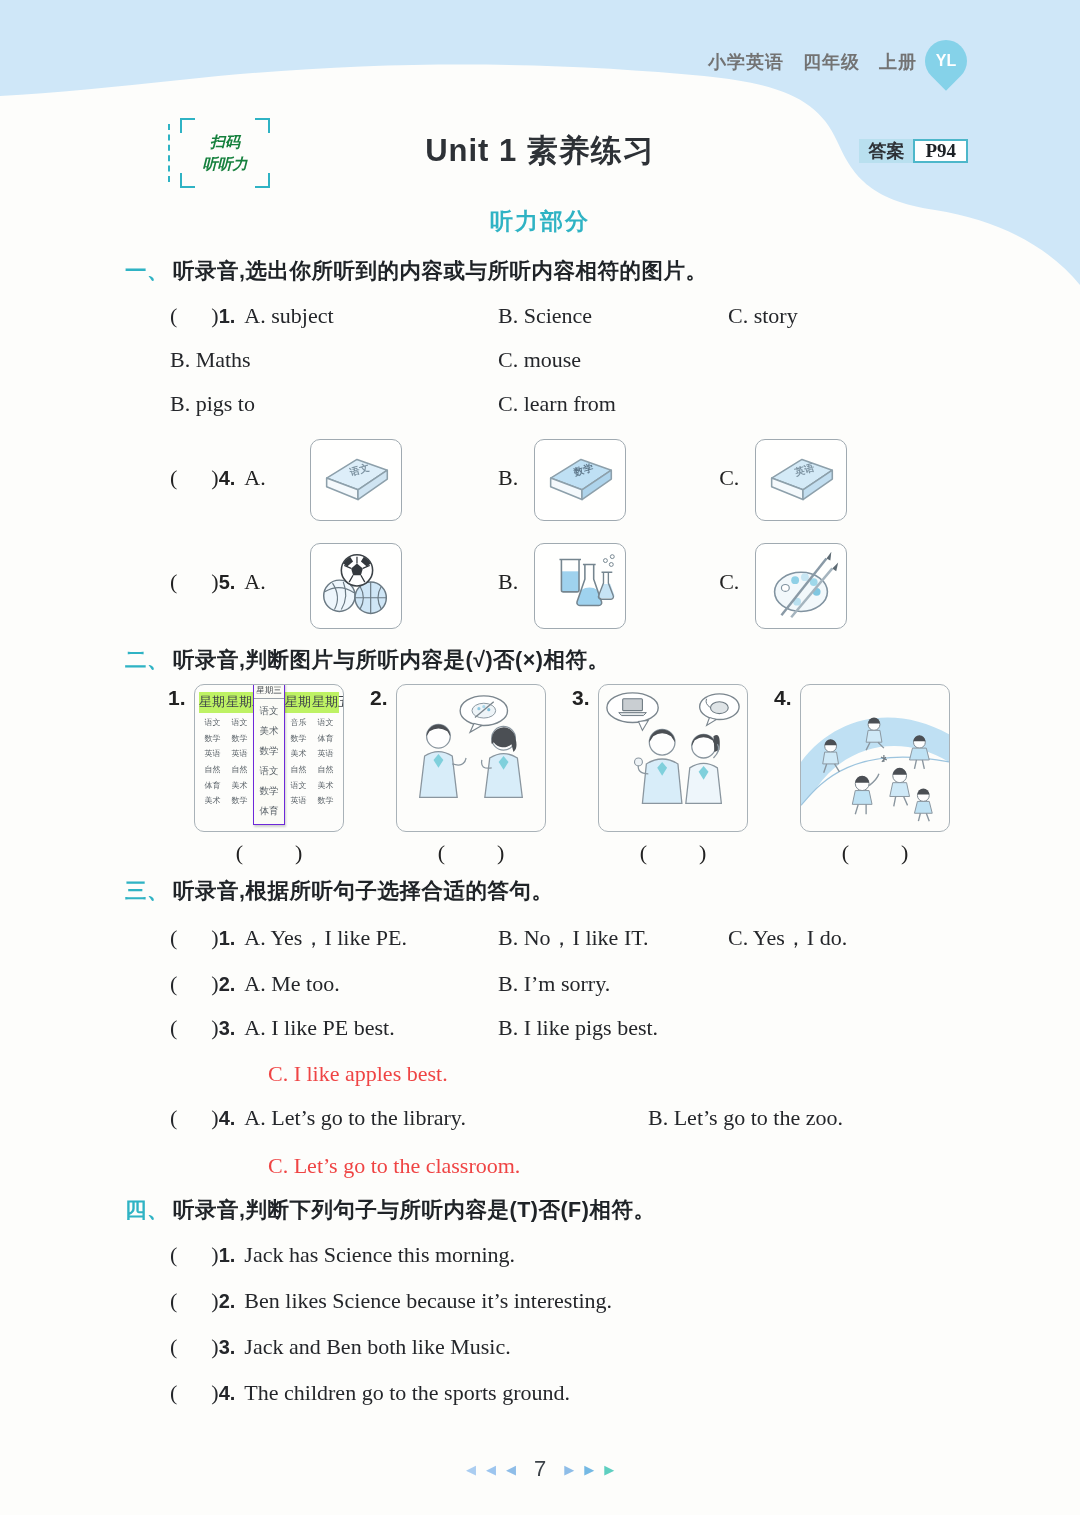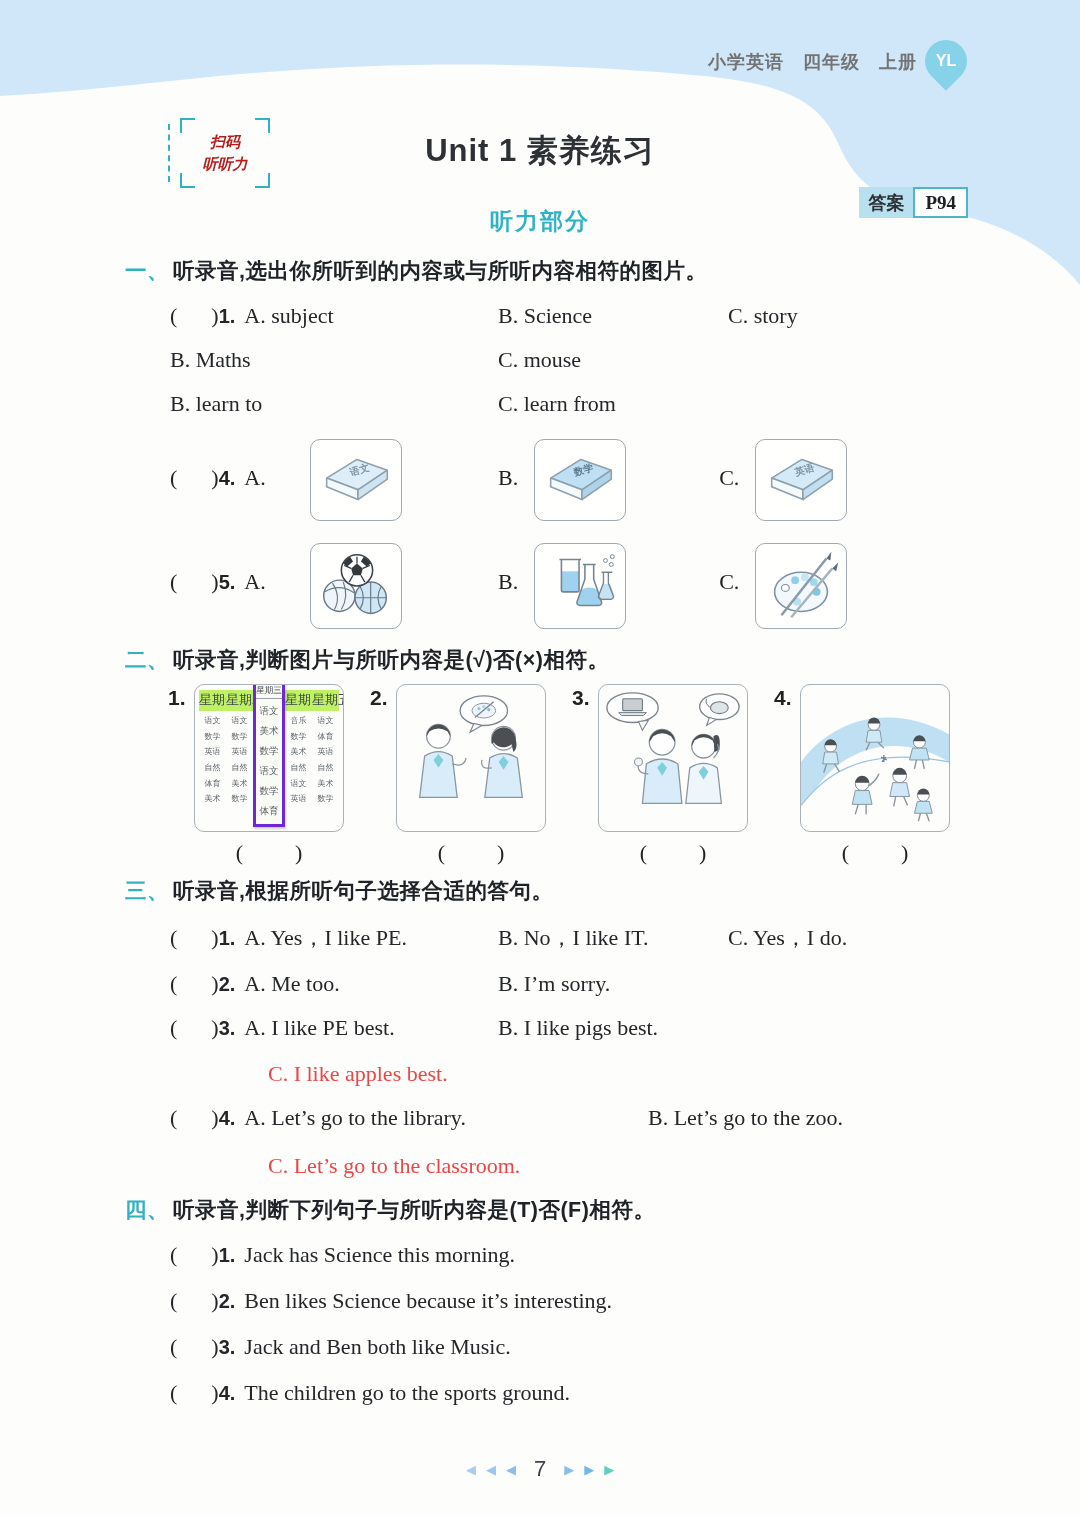--- a/index.html
+++ b/index.html
@@ -14,33 +14,33 @@
   .edition { position:absolute; top:50px; left:708px; z-index:2;
              font-size:18px; font-weight:700; color:#737373; letter-spacing:1px; }
   .yl-pin { position:absolute; left:925px; top:40px; width:42px; height:42px; z-index:2;
             background:#85d2e9; border-radius:50% 50% 0 50%; transform:rotate(45deg); }
   .yl-pin span { position:absolute; inset:0; display:flex; align-items:center; justify-content:center;
                  transform:rotate(-45deg); color:#fff; font-size:16px; font-weight:700; }
 
   
   .scanbox { position:absolute; left:180px; top:118px; width:90px; height:70px; z-index:2;
              display:flex; flex-direction:column; align-items:center; justify-content:center;
-             color:#b91c1c; font-size:15px; font-weight:700; line-height:1.5; font-style:italic; }
+             color:#15803d; font-size:15px; font-weight:700; line-height:1.5; font-style:italic; }
   .scanbox::before { content:""; position:absolute; left:-12px; top:6px; bottom:6px;
                      border-left:2px dashed #2fb3c4; }
   .corner { position:absolute; width:15px; height:15px; }
   .corner.tl { left:0; top:0; border-left:2px solid #2fb3c4; border-top:2px solid #2fb3c4; }
   .corner.tr { right:0; top:0; border-right:2px solid #2fb3c4; border-top:2px solid #2fb3c4; }
   .corner.bl { left:0; bottom:0; border-left:2px solid #2fb3c4; border-bottom:2px solid #2fb3c4; }
   .corner.br { right:0; bottom:0; border-right:2px solid #2fb3c4; border-bottom:2px solid #2fb3c4; }
 
   .unit-title { position:absolute; top:130px; left:0; right:0; z-index:2; text-align:center;
                 font-size:31px; font-weight:700; color:#2d3136; letter-spacing:1px; }
 
-  .answer-badge { position:absolute; top:139px; right:112px; z-index:2; display:flex; height:31px;margin-top:48px; }
+  .answer-badge { position:absolute; top:139px; right:112px; z-index:2; display:flex; height:24px; }
   .ans-label { background:#b9e0ef; color:#2d3136; font-size:18px; font-weight:700;
                display:flex; align-items:center; padding:0 9px; }
   .ans-page { background:#fff; border:2px solid #4db7ca; color:#1d2126;
               font-family:"Liberation Serif", serif; font-size:19px; font-weight:700;
               display:flex; align-items:center; padding:0 10px; }
 
   .part-title { position:absolute; top:206px; left:0; right:0; z-index:2; text-align:center;
                 font-size:23px; font-weight:700; color:#2fb3c4; letter-spacing:2px; }
 
   
@@ -76,21 +76,21 @@
   .piccol { display:flex; flex-direction:column; align-items:center; }
   .piccard { width:150px; height:148px; border:1.5px solid #a9b2b8; border-radius:10px;
              background:#fdfdfb; display:flex; align-items:center; justify-content:center; overflow:hidden; }
   .picparen { margin-top:8px; font-family:"Liberation Serif", serif; font-size:22px; }
 
   
   .tt { display:flex; align-items:flex-start; padding:12px 3px 2px; }
   .tt-col { width:27px; text-align:center; font-size:8px; color:#5a6268; line-height:1.95; }
   .tt-day { background:#bef264; color:#3f444a; font-size:13px; line-height:1.6;
             margin-bottom:2px; white-space:nowrap; }
-  .tt-col.mid { background:#fbfbf6; border:3px solid #6d28d9; position:relative; top:-9px; z-index:2;
+  .tt-col.mid { background:#fbfbf6; border:1px solid #6d28d9; position:relative; top:-9px; z-index:2;
                 width:32px; font-size:9.5px; line-height:2.1; box-shadow:1px 2px 2px rgba(0,0,0,.18);
                 padding-bottom:3px; }
   .tt-col.mid .tt-day { border-bottom:1px solid #9aa2a8; background:#fbfbf6; font-size:8.5px; }
 
   
   .optrow.wide { grid-template-columns:478px 1fr; }
   .cline { margin:20px 0 0 268px; font-family:"Liberation Serif", serif; font-size:22px; color:#ef4444; }
 
   
   .tfrow { margin:18px 0 0 170px; font-family:"Liberation Serif", serif; font-size:22px; color:#24262a; }
@@ -144,21 +144,21 @@
     <div class="optrow">
       <div><span class="paren">(</span><span class="gap"></span><span class="paren">)</span><span class="qnum">1.</span><span>A. subject</span></div>
       <div>B. Science</div>
       <div>C. story</div>
     </div>
     <div class="optrow">
       <div>B. Maths</div>
       <div>C. mouse</div>
     </div>
     <div class="optrow">
-      <div>B. learn to</div>
+      <div>B. pigs to</div>
       <div>C. learn from</div>
     </div>
 
     <div class="imgrow">
       <div class="lead"><span class="paren">(</span><span class="gap"></span><span class="paren">)</span><span class="qnum">4.</span><span>A.</span></div>
       <div class="card" style="height:82px">
         <svg width="92" height="80" viewBox="0 0 92 80">
           <g stroke="#8da0ab" stroke-width="1.6" stroke-linejoin="round">
             <path d="M16,38 L47,19 L78,30 L48,50 Z" fill="#ddeef9"></path>
             <path d="M16,38 L16,47 L48,60 L48,50 Z" fill="#f4f9fc"></path>

